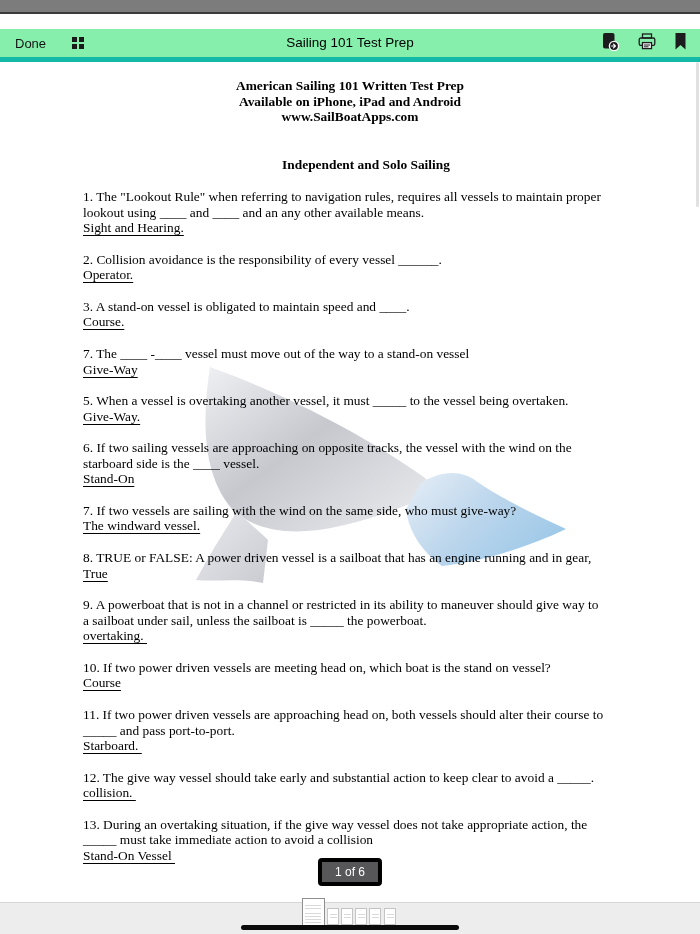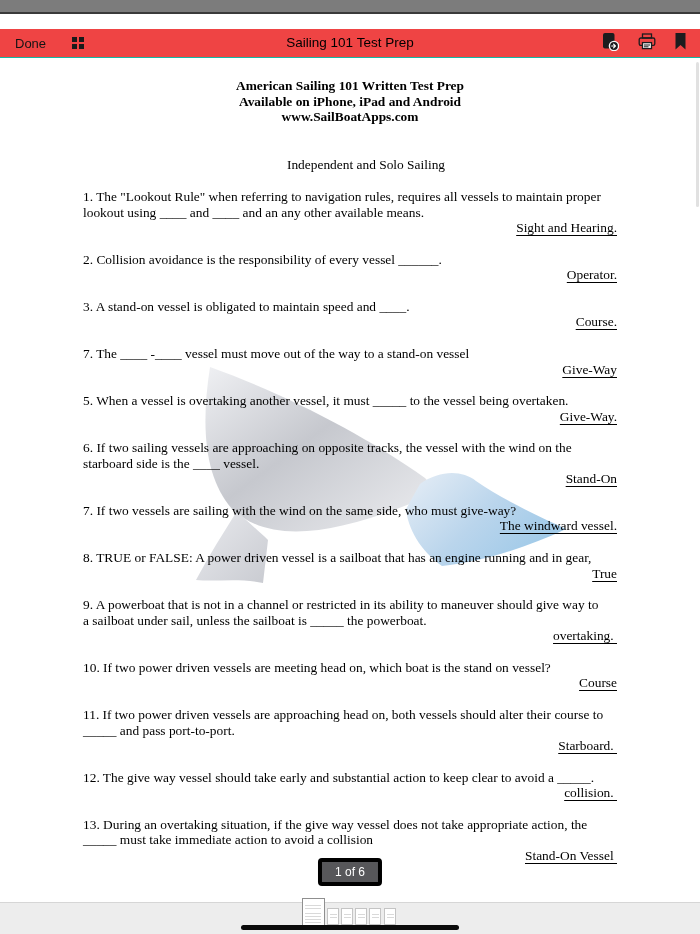--- a/index.html
+++ b/index.html
@@ -4,44 +4,44 @@
 <style>
   html,body{margin:0;padding:0;background:#fff;}
   .screen{position:relative;width:700px;height:934px;overflow:hidden;background:#ffffff;
           font-family:"Liberation Sans",sans-serif;}
 
   
   .status-bar{position:absolute;top:0;left:0;right:0;height:12px;background:#7c7c7c;
               border-bottom:2px solid #3a3a3a;z-index:20;}
 
   
-  .toolbar{position:absolute;top:29px;left:0;right:0;height:28px;background:#ef4444;
-           border-bottom:1px solid #14b8a6;z-index:15;display:flex;align-items:center;}
+  .toolbar{position:absolute;top:29px;left:0;right:0;height:28px;background:#86efac;
+           border-bottom:5px solid #14b8a6;z-index:15;display:flex;align-items:center;}
   .tb-left{display:flex;align-items:center;gap:26px;padding-left:15px;}
   .done-btn{background:none;border:none;font-family:"Liberation Sans",sans-serif;
             font-size:13px;color:#141414;padding:0;cursor:pointer;}
   .icon-btn{background:none;border:none;padding:0;cursor:pointer;display:flex;align-items:center;}
   .grid-icon{display:grid;grid-template-columns:5px 5px;grid-template-rows:5px 5px;gap:2px;}
   .grid-icon span{background:#1a1a1a;display:block;}
   .tb-title{position:absolute;left:50%;transform:translateX(-50%);top:0;line-height:28px;
             font-size:13.5px;color:#000;white-space:nowrap;}
   .tb-right{position:absolute;right:0;top:0;height:28px;display:flex;align-items:center;
             gap:19px;padding-right:14px;}
 
   
   .doc{position:absolute;top:14px;left:0;right:0;bottom:31px;background:#fff;z-index:1;}
   .watermark{position:absolute;left:170px;top:335px;z-index:0;pointer-events:none;}
   .doc-content{position:relative;z-index:1;padding-top:64px;
                font-family:"Liberation Serif",serif;font-size:13.4px;line-height:15.7px;color:#000;}
   .doc-header div{text-align:center;font-weight:bold;}
-  .section-title{text-align:center;font-weight:normal;margin-top:32px;margin-bottom:16px;margin-left:32px;}
+  .section-title{text-align:center;font-weight:bold;margin-top:32px;margin-bottom:16px;margin-left:32px;}
   .questions{padding:0 83px;}
   .question{margin-bottom:15.7px;}
   .qline{white-space:pre-wrap;}
-  .aline{white-space:pre;text-align:right;}
+  .aline{white-space:pre;}
   .answer{text-decoration:underline;text-decoration-thickness:1px;text-underline-offset:2.5px;}
 
   
   .page-badge{position:absolute;left:50%;transform:translateX(-50%);top:858px;z-index:3;
               background:#57575a;border:4px solid #000000;color:#fff;
               font-family:"Liberation Sans",sans-serif;font-size:12px;line-height:12px;
               padding:4px 13px;border-radius:4px;white-space:nowrap;}
 
   
   .scrollbar{position:absolute;right:1px;top:62px;width:3px;height:145px;background:#dcdcdc;

